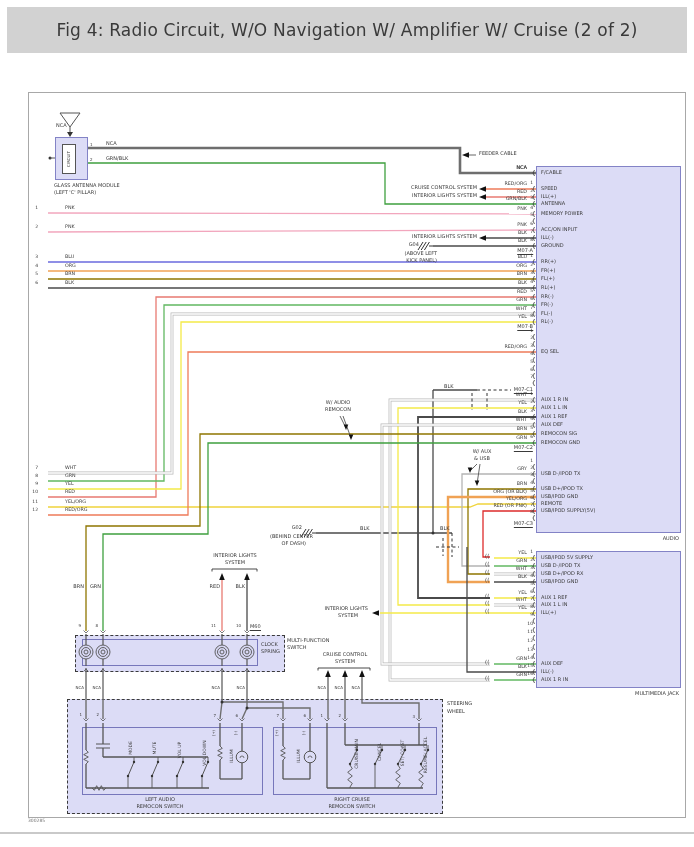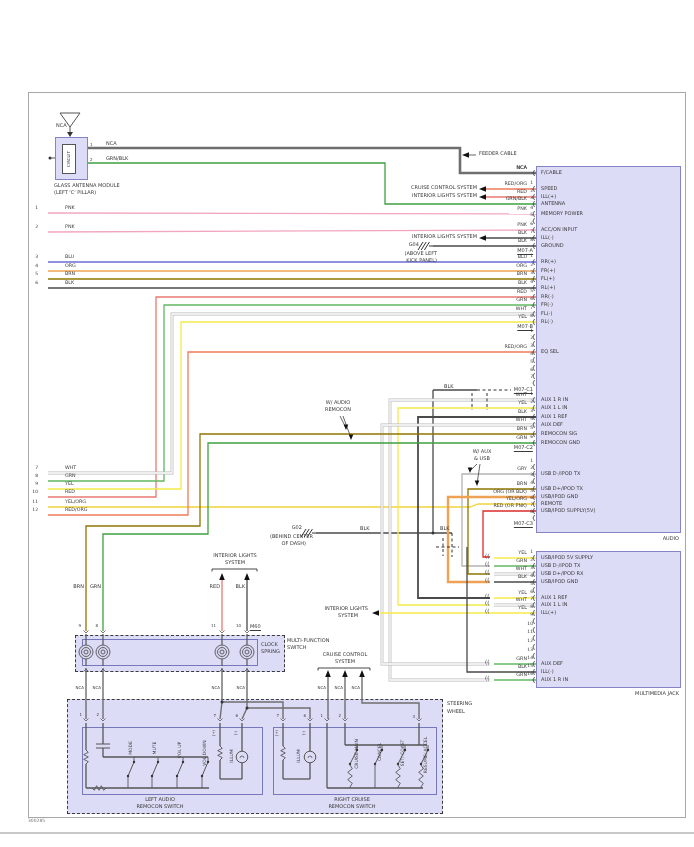--- a/index.html
+++ b/index.html
@@ -19,20 +19,23 @@
   .lbl.c{transform:translateX(-50%);}
   .lbl.rot{transform:translate(-50%,-50%) rotate(-90deg);}
   .lbl.u{border-bottom:0.8px solid #3a3a3a;padding-bottom:0.5px;}
   .footer{position:absolute;left:28px;top:818px;font-size:4.5px;color:#777;}
   .botline{position:absolute;left:0px;top:832px;width:694px;height:2px;background:#c9c9c9;}
 </style>
 </head>
 <body>
 
 <div id="stage">
+  <div class="titlebar">
+    <span>Fig 4: Radio Circuit, W/O Navigation W/ Amplifier W/ Cruise (2 of 2)</span>
+  </div>
 
   <div class="frame"></div>
 
   <div class="box dashedbox" style="left:75px;top:635px;width:210px;height:37px;"></div>
   <div class="box solidbox" style="left:82px;top:639px;width:176px;height:27px;border-color:#7777bb;"></div>
   <div class="box dashedbox" style="left:67px;top:699px;width:376px;height:115px;"></div>
   <div class="box solidbox" style="left:82px;top:727px;width:181px;height:68px;border-color:#7777bb;"></div>
   <div class="box solidbox" style="left:273px;top:727px;width:164px;height:68px;border-color:#7777bb;"></div>
   <div class="box solidbox" style="left:536px;top:166px;width:145px;height:367px;"></div>
   <div class="box solidbox" style="left:536px;top:551px;width:145px;height:137px;"></div>

